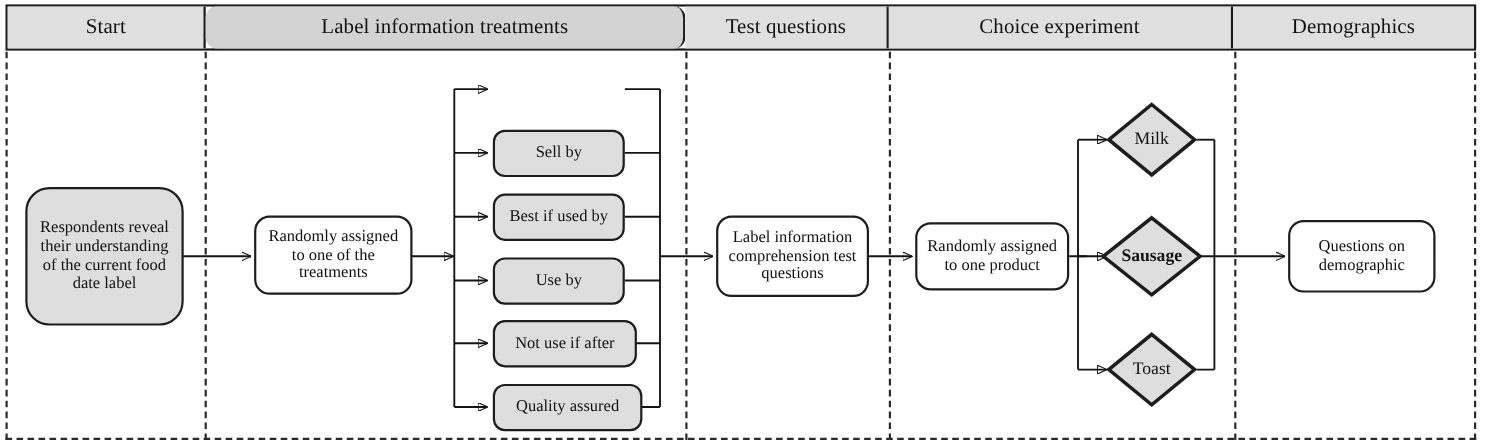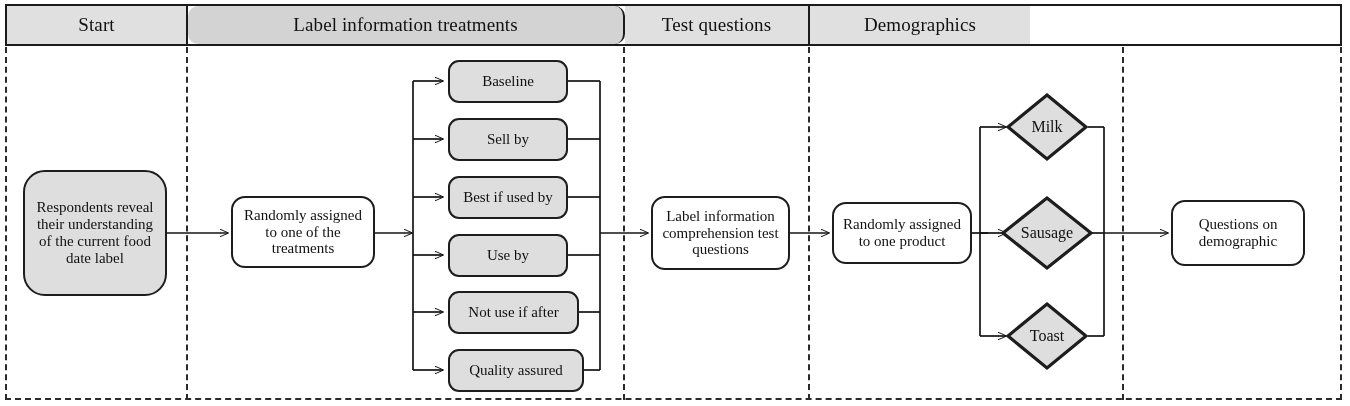--- a/index.html
+++ b/index.html
@@ -114,20 +114,23 @@
   <div class="header-row">
     <div class="header-cell" style="width:181px;">
       <span>Start</span>
     </div>
     <div class="header-cell shade2" style="width:437px;border-radius:10px;">
       <span>Label information treatments</span>
     </div>
     <div class="header-cell" style="width:185px;">
       <span>Test questions</span>
     </div>
+    <div class="header-cell" style="width:314px;">
+      <span>Choice experiment</span>
+    </div>
     <div class="header-cell" style="width:220px;">
       <span>Demographics</span>
     </div>
   </div>
 
   <div class="lane-frame"></div>
   <div class="lane-div" style="left:186px;"></div>
   <div class="lane-div" style="left:623px;"></div>
   <div class="lane-div" style="left:808px;"></div>
   <div class="lane-div" style="left:1122px;"></div>
@@ -176,23 +179,20 @@
   </svg>
 
   <div class="node rounded filled" style="left:23px; top:170px; width:144px; height:126px; border-radius:22px; font-size:15px; padding:0 8px;">
     <span>Respondents reveal their understanding of the current food date label</span>
   </div>
 
   <div class="node rounded" style="left:231px; top:196px; width:144px; height:72px; font-size:15px; padding:0 6px;">
     <span>Randomly assigned to one of the treatments</span>
   </div>
 
-  <div class="node rounded filled pill" style="left:448px; top:60px; width:120px; height:43px; font-size:15px;">
-    <span>Baseline</span>
-  </div>
   <div class="node rounded filled pill" style="left:448px; top:118px; width:120px; height:43px; font-size:15px;">
     <span>Sell by</span>
   </div>
   <div class="node rounded filled pill" style="left:448px; top:176px; width:120px; height:43px; font-size:15px;">
     <span>Best if used by</span>
   </div>
   <div class="node rounded filled pill" style="left:448px; top:234px; width:120px; height:43px; font-size:15px;">
     <span>Use by</span>
   </div>
   <div class="node rounded filled pill" style="left:448px; top:291px; width:131px; height:43px; font-size:15px;">
@@ -212,21 +212,21 @@
 
   <div class="diamond-wrap" style="left:1006px; top:93px; width:82px; height:68px;">
     <svg width="82" height="68" viewBox="0 0 82 68">
       <polygon points="41,2 80,34 41,66 2,34" fill="#dedede" stroke="#1d1d1d" stroke-width="3.2"></polygon>
     </svg>
     <div class="diamond-label">
         <span>Milk</span>
       </div>
   </div>
 
-  <div class="diamond-wrap" style="left:1001px; top:196px; width:92px; height:74px;">
+  <div class="diamond-wrap" style="left:1001px; top:196px; width:92px; height:74px;font-weight:bold;">
     <svg width="92" height="74" viewBox="0 0 92 74">
       <polygon points="46,2 90,37 46,72 2,37" fill="#dedede" stroke="#1d1d1d" stroke-width="3.2"></polygon>
     </svg>
     <div class="diamond-label">
         <span>Sausage</span>
       </div>
   </div>
 
   <div class="diamond-wrap" style="left:1006px; top:302px; width:82px; height:68px;">
     <svg width="82" height="68" viewBox="0 0 82 68">

